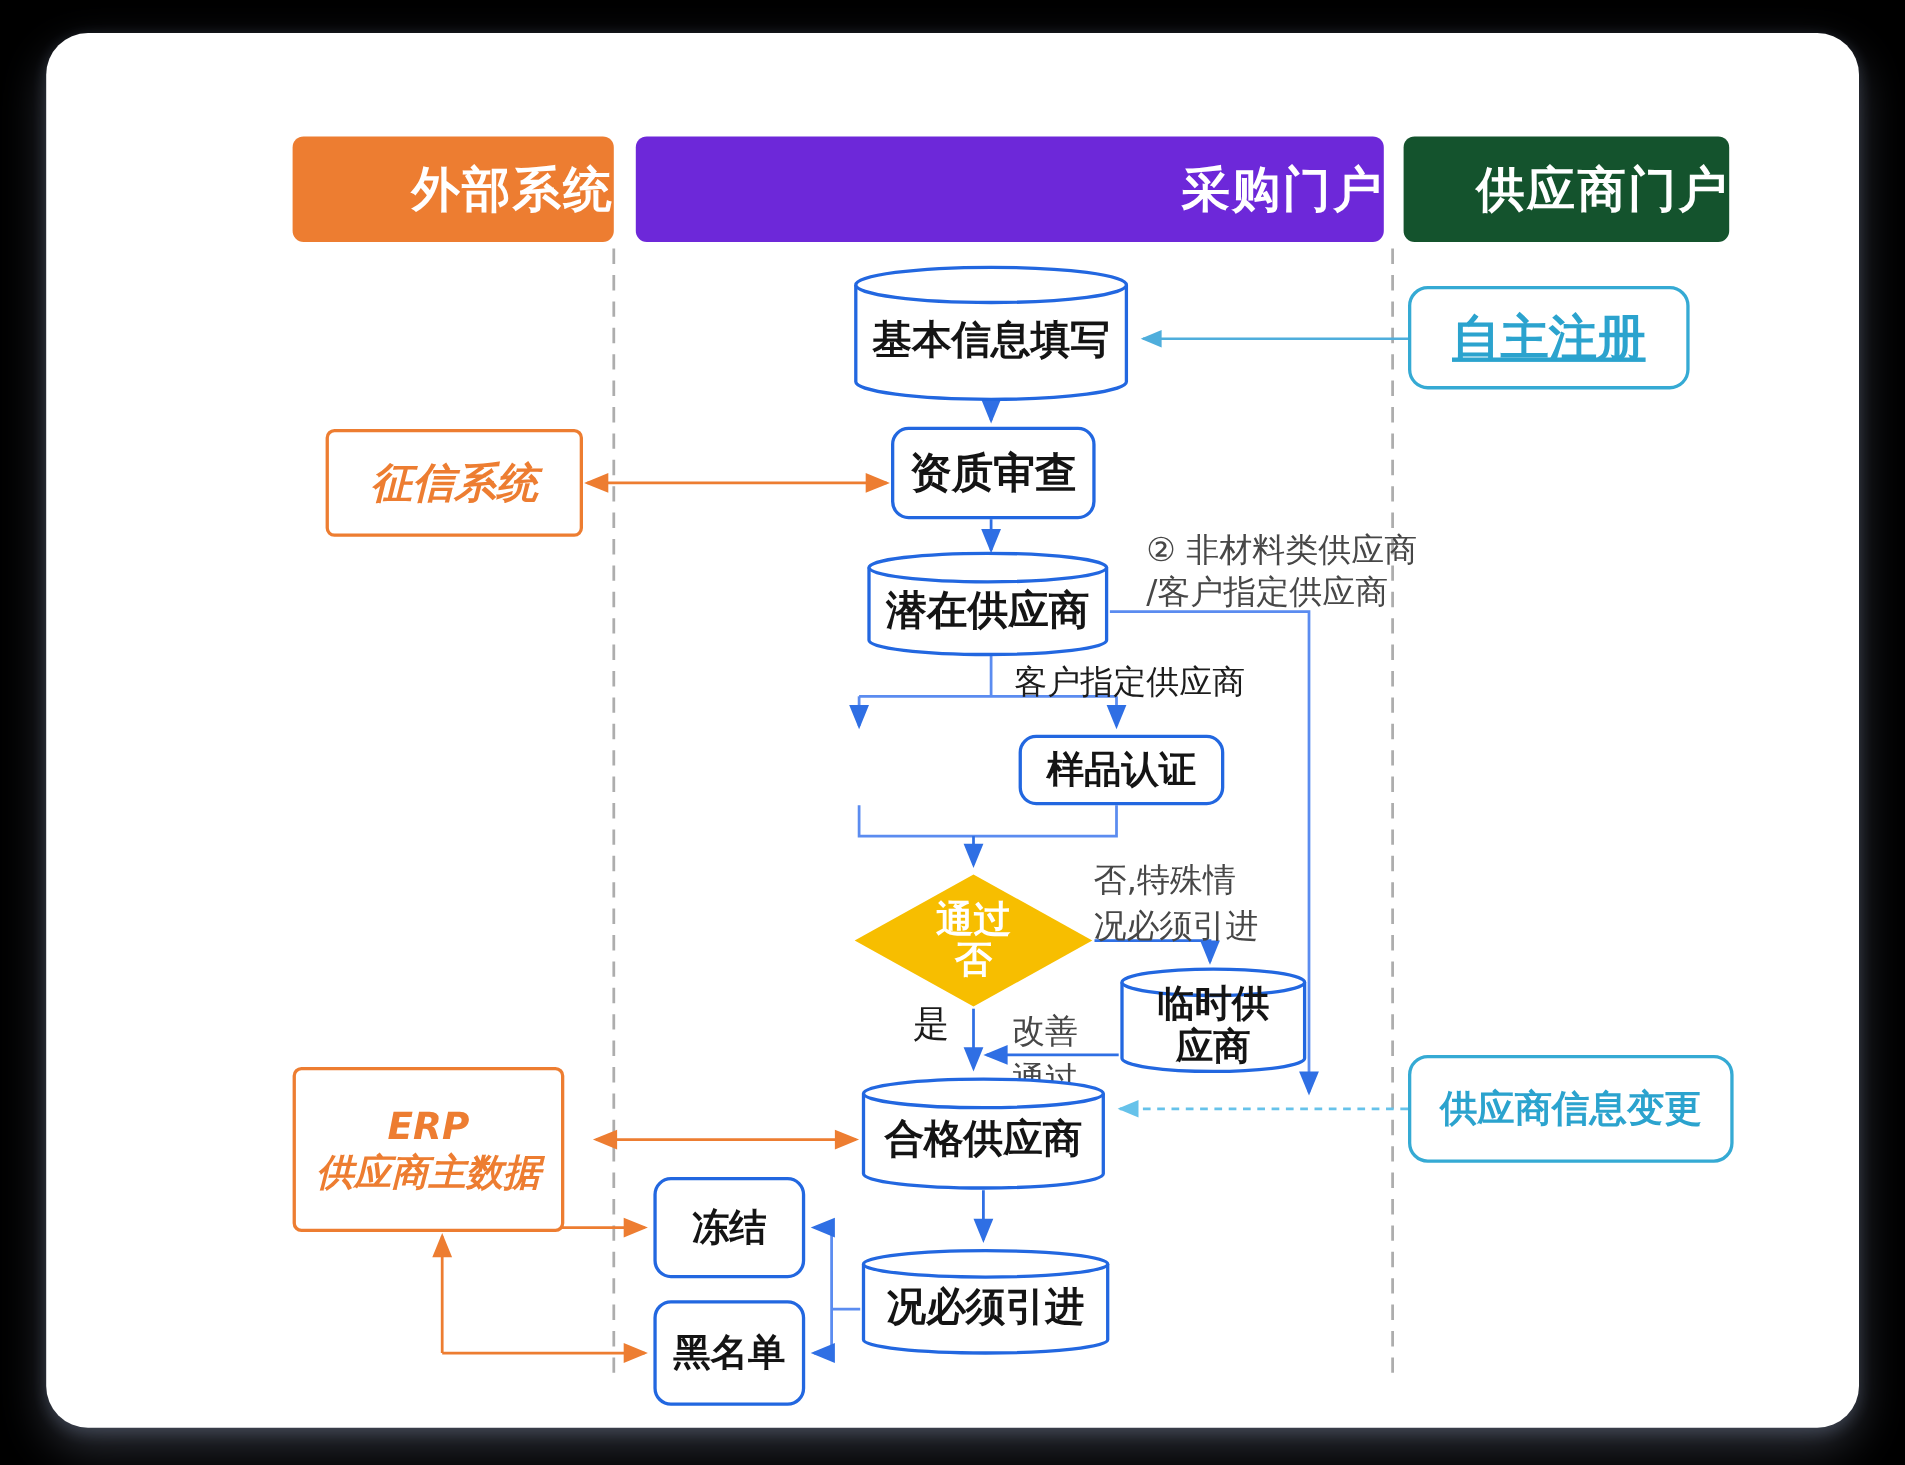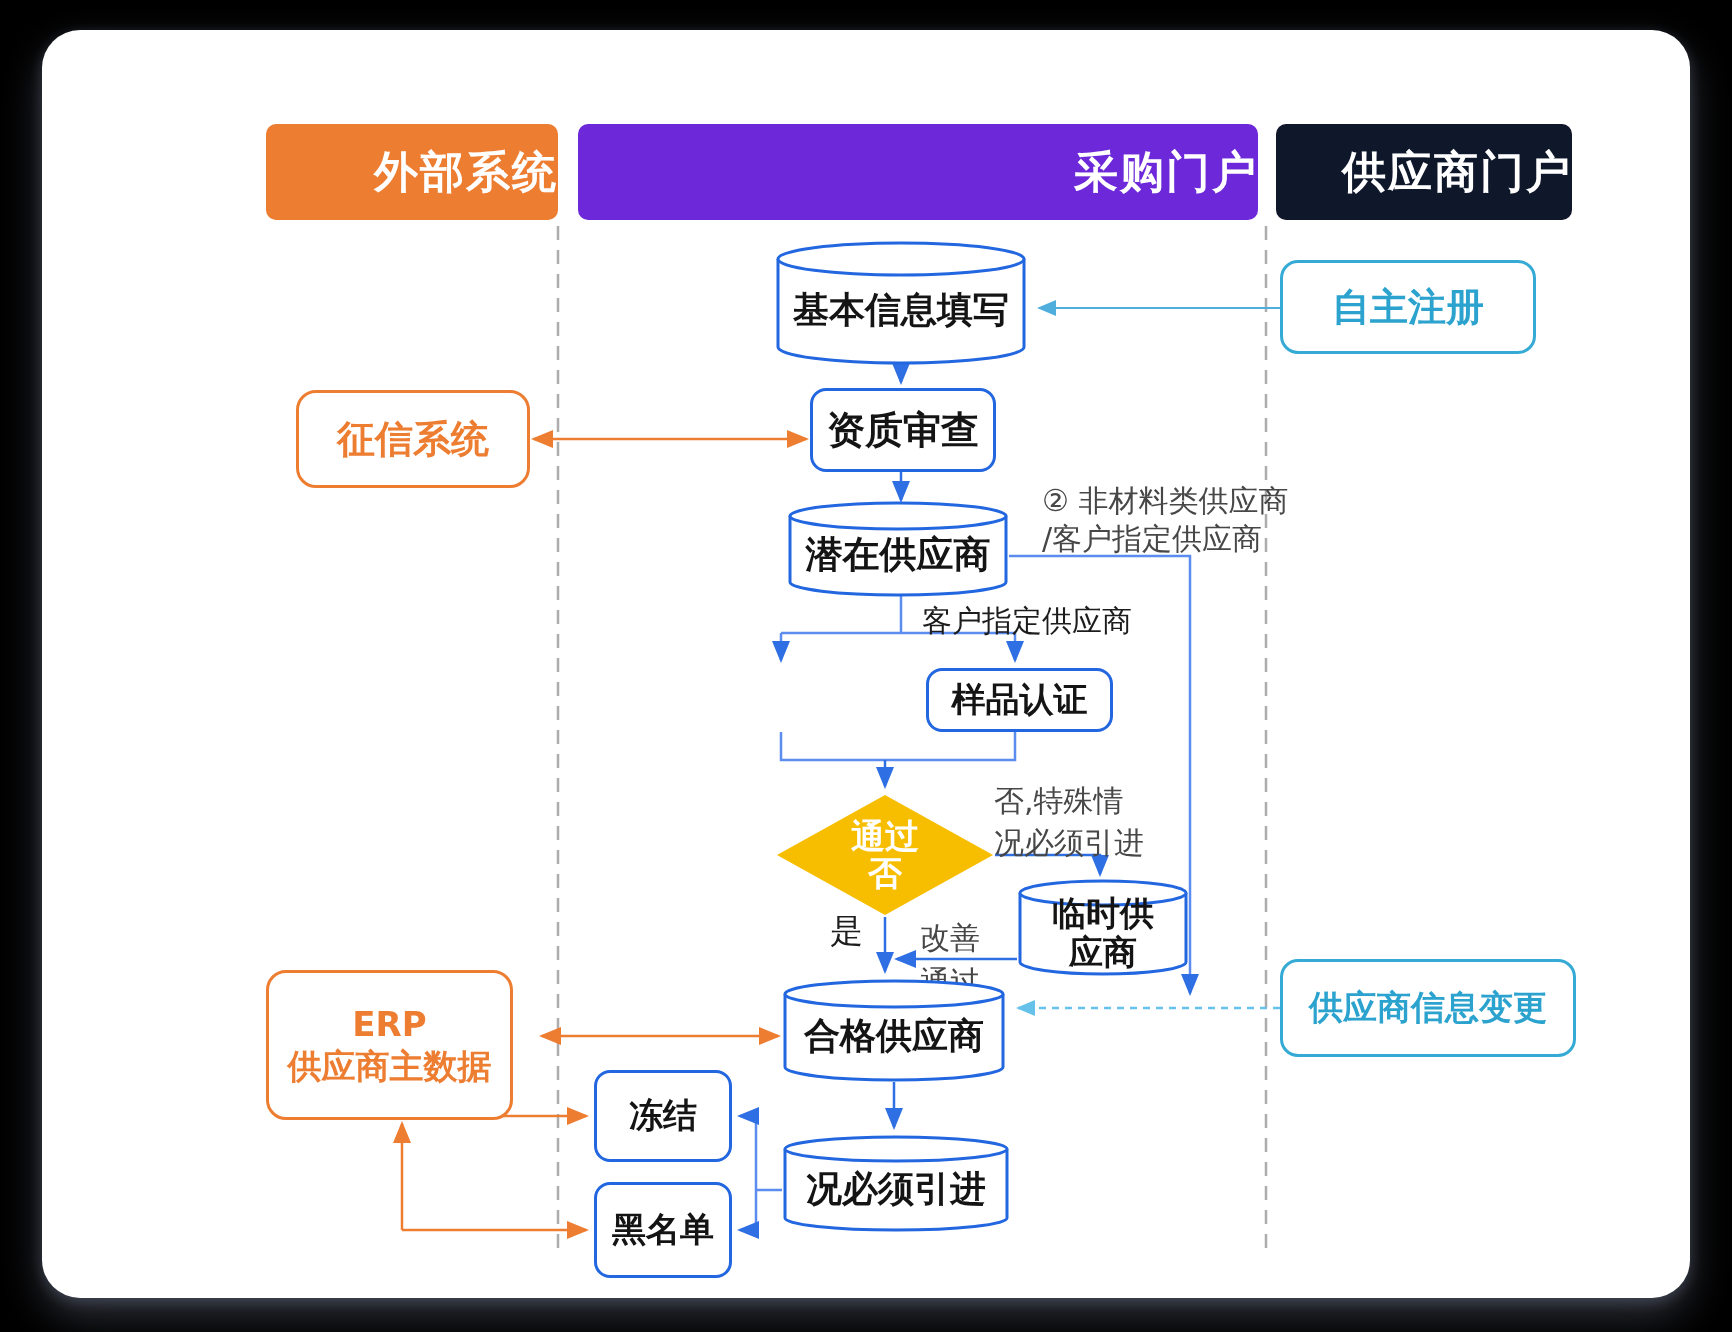--- a/index.html
+++ b/index.html
@@ -8,26 +8,26 @@
   .card{position:absolute;left:42px;top:30px;width:1648px;height:1268px;background:#fff;
         border-radius:38px;box-shadow:0 18px 42px rgba(120,130,150,.38),0 4px 14px rgba(80,90,110,.5);}
   .abs{position:absolute;box-sizing:border-box;}
   svg.wires{position:absolute;left:0;top:0;width:1732px;height:1332px;pointer-events:none;}
 
   
   .hdr{display:flex;align-items:center;justify-content:flex-end;border-radius:10px;
        color:#fff;font-size:44px;font-weight:bold;letter-spacing:2px;}
   .hdr-orange{background:#ED7D31;}
   .hdr-blue{background:#6d28d9;}
-  .hdr-cyan{background:#0f172a;}
+  .hdr-cyan{background:#14532d;}
 
   
   .rbox{display:flex;align-items:center;justify-content:center;background:#fff;
         border:3px solid #2267E0;border-radius:16px;font-weight:bold;color:#141414;}
-  .rbox.orange{border-color:#ED7D31;color:#ED7D31;border-radius:20px;}
+  .rbox.orange{border-color:#ED7D31;color:#ED7D31;border-radius:8px;font-style:italic;}
   .rbox.cyanbox{border-color:#35AAD4;color:#2BA3CE;border-radius:18px;}
   .two-line{flex-direction:column;line-height:1.25;text-align:center;}
 
   
   .cyl{background:transparent;}
   .cyl svg{position:absolute;left:0;top:0;width:100%;height:100%;}
   .cyl .cyl-label{position:absolute;left:0;right:0;top:0;bottom:0;display:flex;
         flex-direction:column;align-items:center;justify-content:center;
         font-weight:bold;color:#141414;text-align:center;line-height:1.15;}
 
@@ -106,21 +106,21 @@
     <div class="abs hdr hdr-orange" style="left:224px;top:94px;width:292px;height:96px;">
       <span>外部系统</span>
     </div>
     <div class="abs hdr hdr-blue" style="left:536px;top:94px;width:680px;height:96px;">
       <span>采购门户</span>
     </div>
     <div class="abs hdr hdr-cyan" style="left:1234px;top:94px;width:296px;height:96px;">
       <span>供应商门户</span>
     </div>
 
-    <div class="abs rbox cyanbox" style="left:1238px;top:230px;width:256px;height:94px;font-size:38px;">
+    <div class="abs rbox cyanbox" style="left:1238px;top:230px;width:256px;height:94px;font-size:44px;text-decoration:underline;">
       <span>自主注册</span>
     </div>
 
     <div class="abs cyl" style="left:731px;top:210px;width:256px;height:128px;">
       <svg viewBox="0 0 256 128" preserveAspectRatio="none">
         <path d="M5,19 V107 A123,16 0 0 0 251,107 V19" fill="#fff" stroke="#2267E0" stroke-width="3"></path>
         <ellipse cx="128" cy="19" rx="123" ry="16" fill="#fff" stroke="#2267E0" stroke-width="3"></ellipse>
       </svg>
       <span class="cyl-label" style="font-size:36px;padding-top:12px;">基本信息填写</span>
     </div>

